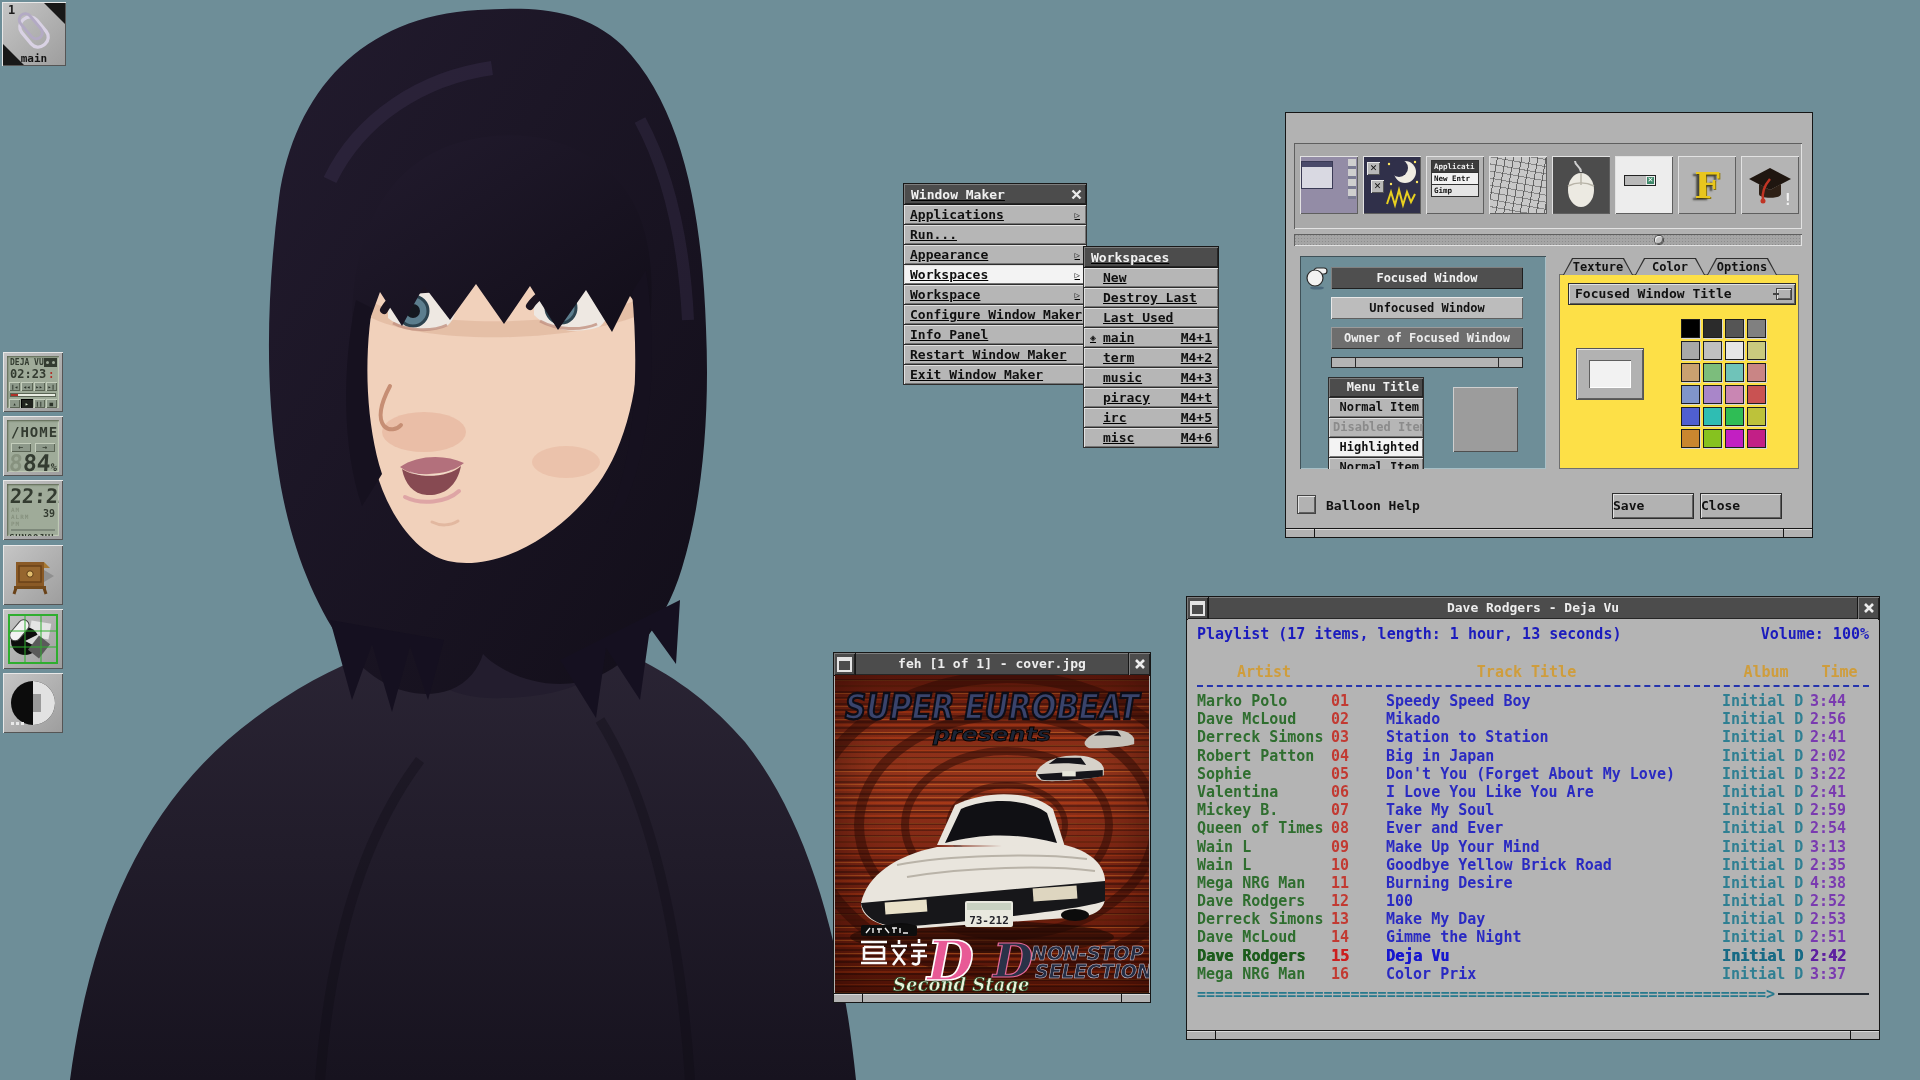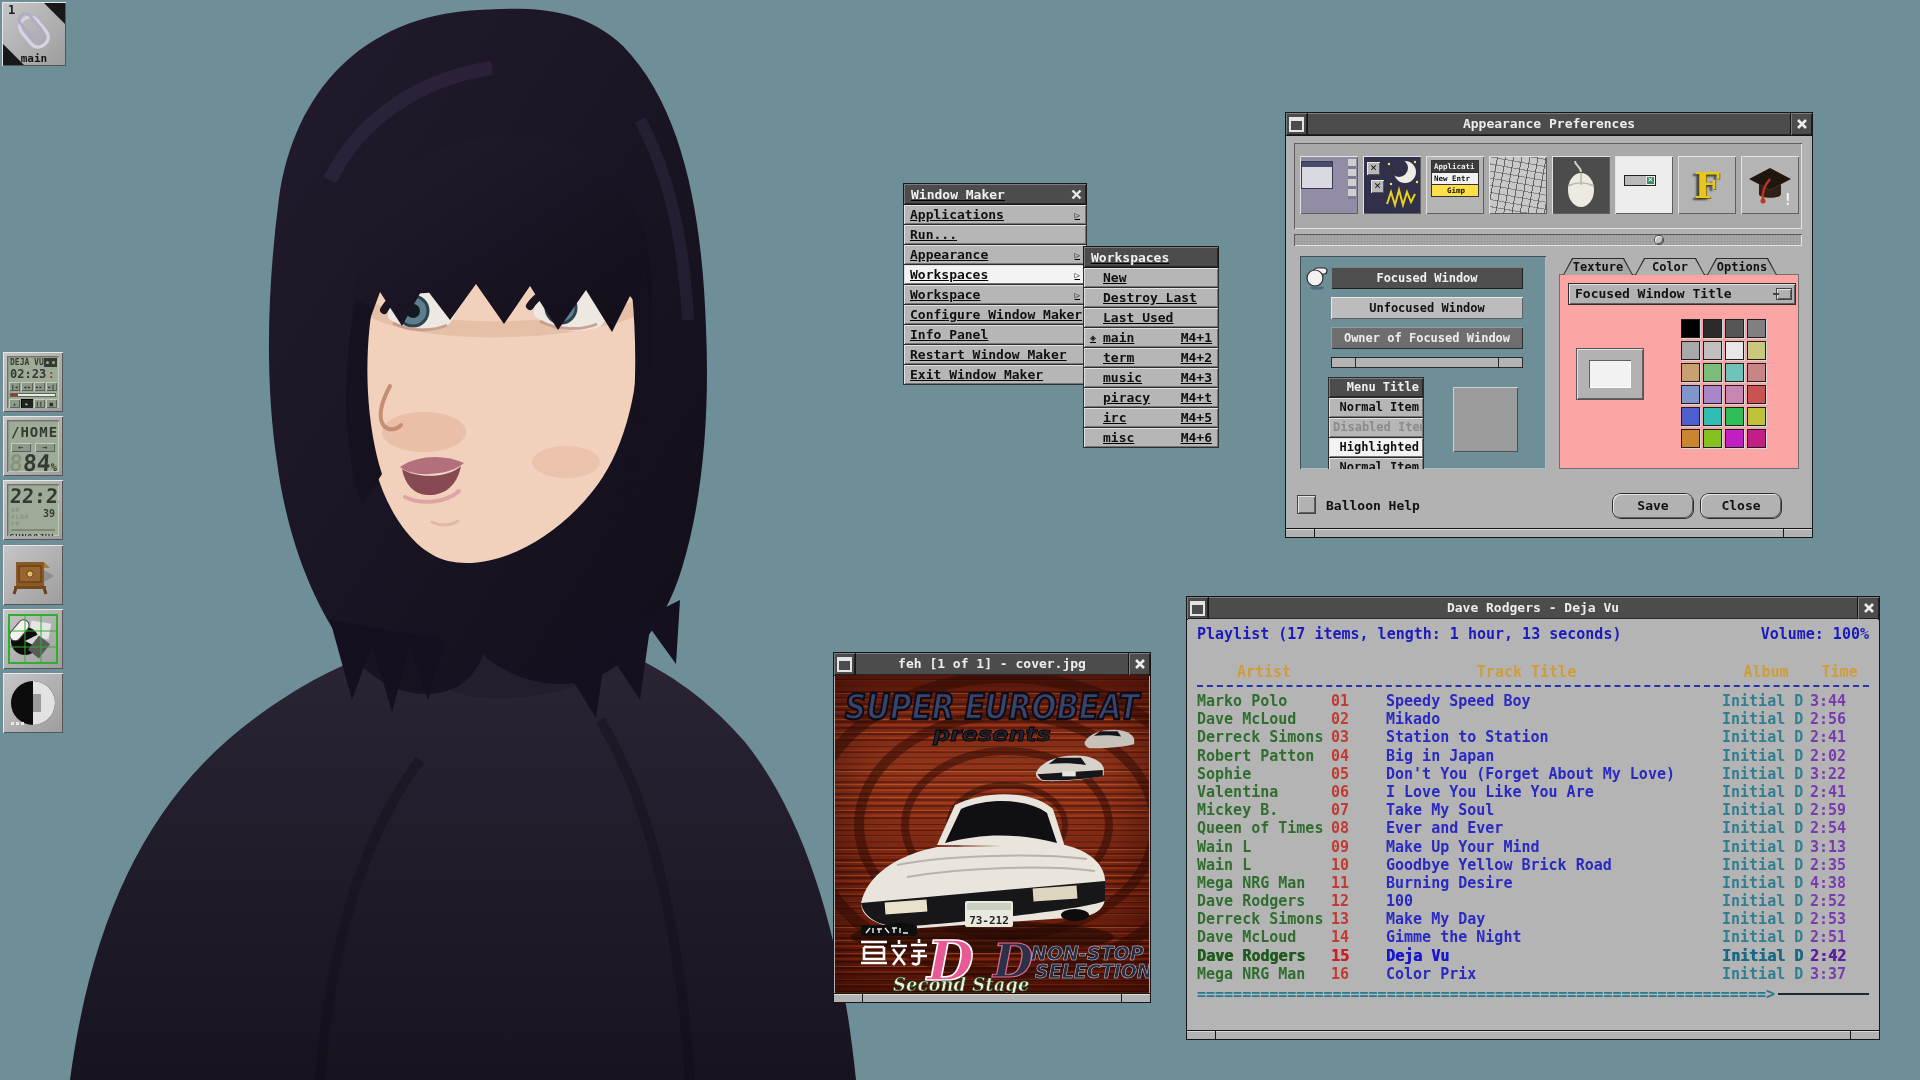--- a/index.html
+++ b/index.html
@@ -121,41 +121,41 @@
   .pv-iconbox{position:absolute;left:153px;top:131px;width:65px;height:65px;background:#9c9c9c;
     box-shadow:inset 1px 1px 0 #cfcfcf,inset -1px -1px 0 #4f4f4f;}
   .tabs{position:absolute;left:277px;top:145px;height:17px;display:flex;gap:2px;z-index:2;}
   .tab{position:relative;height:17px;cursor:pointer;}
   .tab .shape{position:absolute;inset:0;background:#2e2e2e;
     clip-path:polygon(9px 0,calc(100% - 9px) 0,100% 100%,0 100%);}
   .tab .face{position:absolute;inset:1px 1px 0 1px;background:#a8a8a8;
     clip-path:polygon(9px 0,calc(100% - 9px) 0,100% 100%,0 100%);
     font:bold 12px/16px "DejaVu Sans Mono",monospace;text-align:center;color:#111;}
   .tab.sel .face{background:#b2b2b2;}
-  .right-panel{position:absolute;left:273px;top:161px;width:240px;height:195px;background:#fca5a5;
+  .right-panel{position:absolute;left:273px;top:161px;width:240px;height:195px;background:#fde047;
     box-shadow:inset 0 0 0 1px #6f6f6f,inset 1px 1px 0 #e2e2e2;}
   .dropdown{position:absolute;left:10px;top:10px;width:220px;height:20px;background:#b2b2b2;cursor:pointer;
     box-shadow:0 0 0 1px #2e2e2e,inset 1px 1px 0 #e2e2e2,inset -1px -1px 0 #5f5f5f;
     font:bold 13px/20px "DejaVu Sans Mono",monospace;color:#111;padding-left:6px;display:flex;justify-content:space-between;align-items:center;}
   .dd-knob{width:14px;height:10px;margin-right:4px;background:#b2b2b2;position:relative;flex:none;
     box-shadow:inset 1px 1px 0 #e2e2e2,inset -1px -1px 0 #5f5f5f,0 0 0 1px #444;}
   .dd-knob::before{content:"";position:absolute;left:-4px;top:4px;width:6px;height:2px;background:#444;}
   .swatch-well{position:absolute;left:18px;top:75px;width:66px;height:50px;background:#b2b2b2;
     box-shadow:inset 1px 1px 0 #e2e2e2,inset -1px -1px 0 #5f5f5f,0 0 0 1px #555;cursor:pointer;}
   .swatch{position:absolute;left:12px;top:11px;width:42px;height:28px;
     box-shadow:inset 1px 1px 0 #5f5f5f,inset -1px -1px 0 #fff;}
   .palette{position:absolute;left:122px;top:45px;display:grid;grid-template-columns:repeat(4,19px);
     grid-auto-rows:19px;gap:3px;}
   .pal-cell{border:1px solid #1e1e1e;box-shadow:1px 1px 0 #d8d8d8;cursor:pointer;}
   .chk{position:absolute;left:12px;top:383px;width:17px;height:17px;background:#b2b2b2;cursor:pointer;
     box-shadow:inset 1px 1px 0 #e2e2e2,inset -1px -1px 0 #5f5f5f,0 0 0 1px #444;}
   .chk-label{position:absolute;left:40px;top:385px;font:bold 13px "DejaVu Sans Mono",monospace;color:#111;}
   .pbutton{position:absolute;top:381px;width:80px;height:24px;background:#b2b2b2;cursor:pointer;
     box-shadow:inset 1px 1px 0 #e2e2e2,inset -1px -1px 0 #5f5f5f,0 0 0 1px #2e2e2e;
-    font:bold 13px/24px "DejaVu Sans Mono",monospace;text-align:center;color:#111;border-radius:8px;}
+    font:bold 13px/24px "DejaVu Sans Mono",monospace;color:#111;}
 
   
   .ic-windows{background:#938ca6;}
   .ic-windows .w{position:absolute;left:2px;top:6px;width:30px;height:26px;background:#d9d9e2;box-shadow:0 0 0 1px #3a3a55;}
   .ic-windows .w i{position:absolute;left:0;right:0;top:0;height:5px;background:#4a4a6a;display:block;}
   .ic-windows .col{position:absolute;right:2px;top:3px;width:8px;height:40px;
      background:repeating-linear-gradient(180deg,#cfcfcf 0 7px,#7a7a92 7px 10px);}
   .ic-moon{background:#30304a;}
   .ic-moon .xb{position:absolute;width:13px;height:13px;background:#b8b8b8;
      box-shadow:inset 1px 1px 0 #e8e8e8,inset -1px -1px 0 #555;
@@ -170,21 +170,21 @@
   .ic-appear .mini i{position:absolute;right:0;top:0;width:9px;height:9px;background:#3f8a6b;
      box-shadow:0 0 0 1px #eee inset;color:#fff;font:bold 7px/9px "DejaVu Sans",sans-serif;text-align:center;font-style:normal;}
   .ic-font{display:flex;align-items:center;justify-content:center;}
   .ic-font span{font:bold 36px/44px "DejaVu Serif",serif;color:#e8c61e;
      text-shadow:-3px 2px 2px rgba(40,40,30,.8),1px 1px 0 #8a7410;}
   .menu-mini{position:absolute;inset:5px 6px;display:flex;flex-direction:column;gap:1px;}
   .menu-mini div{font:bold 7.5px/11px "DejaVu Sans Mono",monospace;height:11px;padding-left:2px;
      overflow:hidden;white-space:nowrap;box-shadow:0 0 0 1px #333;}
   .mm-t{background:#3c3c3c;color:#eee;}
   .mm-w{background:#f2f2f2;color:#111;}
-  .mm-g{background:#fde047;color:#111;text-align:center;}
+  .mm-g{background:#e5e5e5;color:#111;}
 
   
   #feh{left:833px;top:652px;width:316px;height:349px;}
   .feh-body{position:absolute;left:1px;right:1px;top:22px;bottom:9px;overflow:hidden;
     background-color:#7a2212;
     background-image:
       repeating-linear-gradient(0deg,rgba(0,0,0,.30) 0 2px,rgba(0,0,0,0) 2px 6px),
       repeating-linear-gradient(0deg,rgba(255,150,50,.34) 0 1px,rgba(0,0,0,0) 1px 7px,rgba(255,90,20,.22) 7px 9px,rgba(0,0,0,0) 9px 13px),
       linear-gradient(180deg,#6e1d0e,#94341b 30%,#7c2513 60%,#5e1708);
     box-shadow:inset 0 0 60px rgba(20,0,0,.55);}
@@ -505,31 +505,20 @@
 
       <div class="menu-item">
         <span class="mi-marker"></span>
         <span class="mi-label">misc</span>
         <span class="mi-shortcut">M4+6</span>
       </div>
     </div>
 </div>
 
 <div class="window" id="prefs">
-  <div class="titlebar">
-    <span class="tb-btn l">
-        <span class="glyph-mini"></span>
-      </span>
-    <span class="tb-title">Appearance Preferences</span>
-    <span class="tb-btn r">
-      <svg width="12" height="12" viewBox="0 0 12 12">
-          <path d="M2,2 L10,10 M10,2 L2,10" stroke="#ececec" stroke-width="2.6"></path>
-        </svg>
-    </span>
-  </div>
 
   <div class="icon-panel">
     <div class="pi-tile ic-windows" style="left:6px">
       <span class="w">
           <i></i>
         </span>
         <span class="col"></span>
     </div>
     <div class="pi-tile ic-moon" style="left:69px">
       <span class="xb" style="left:4px;top:6px">✕</span>

